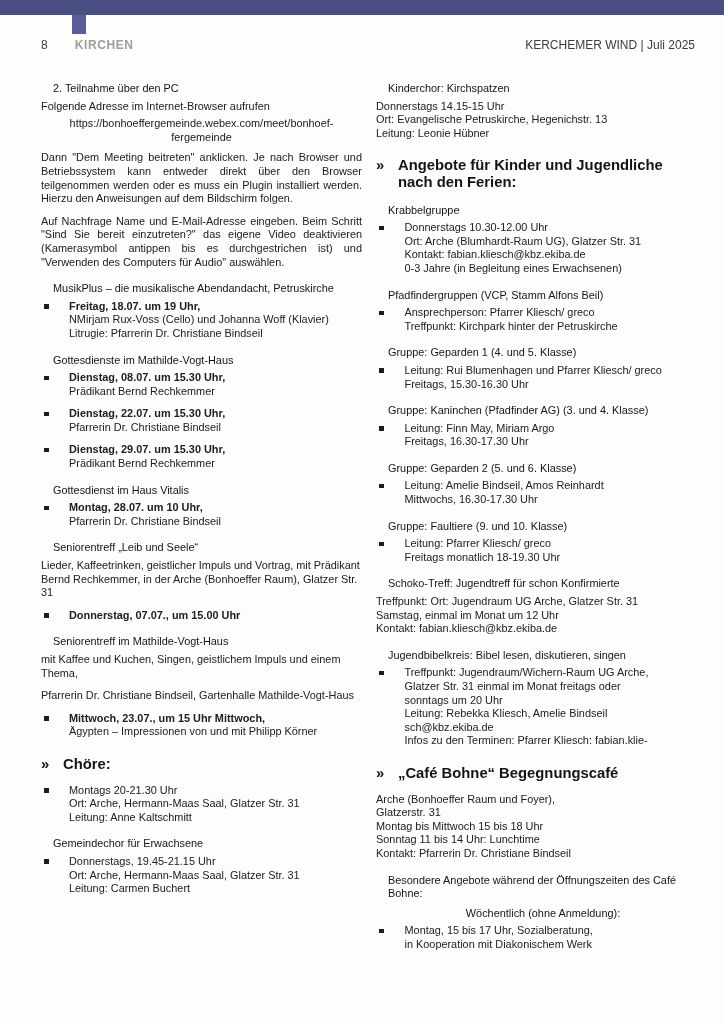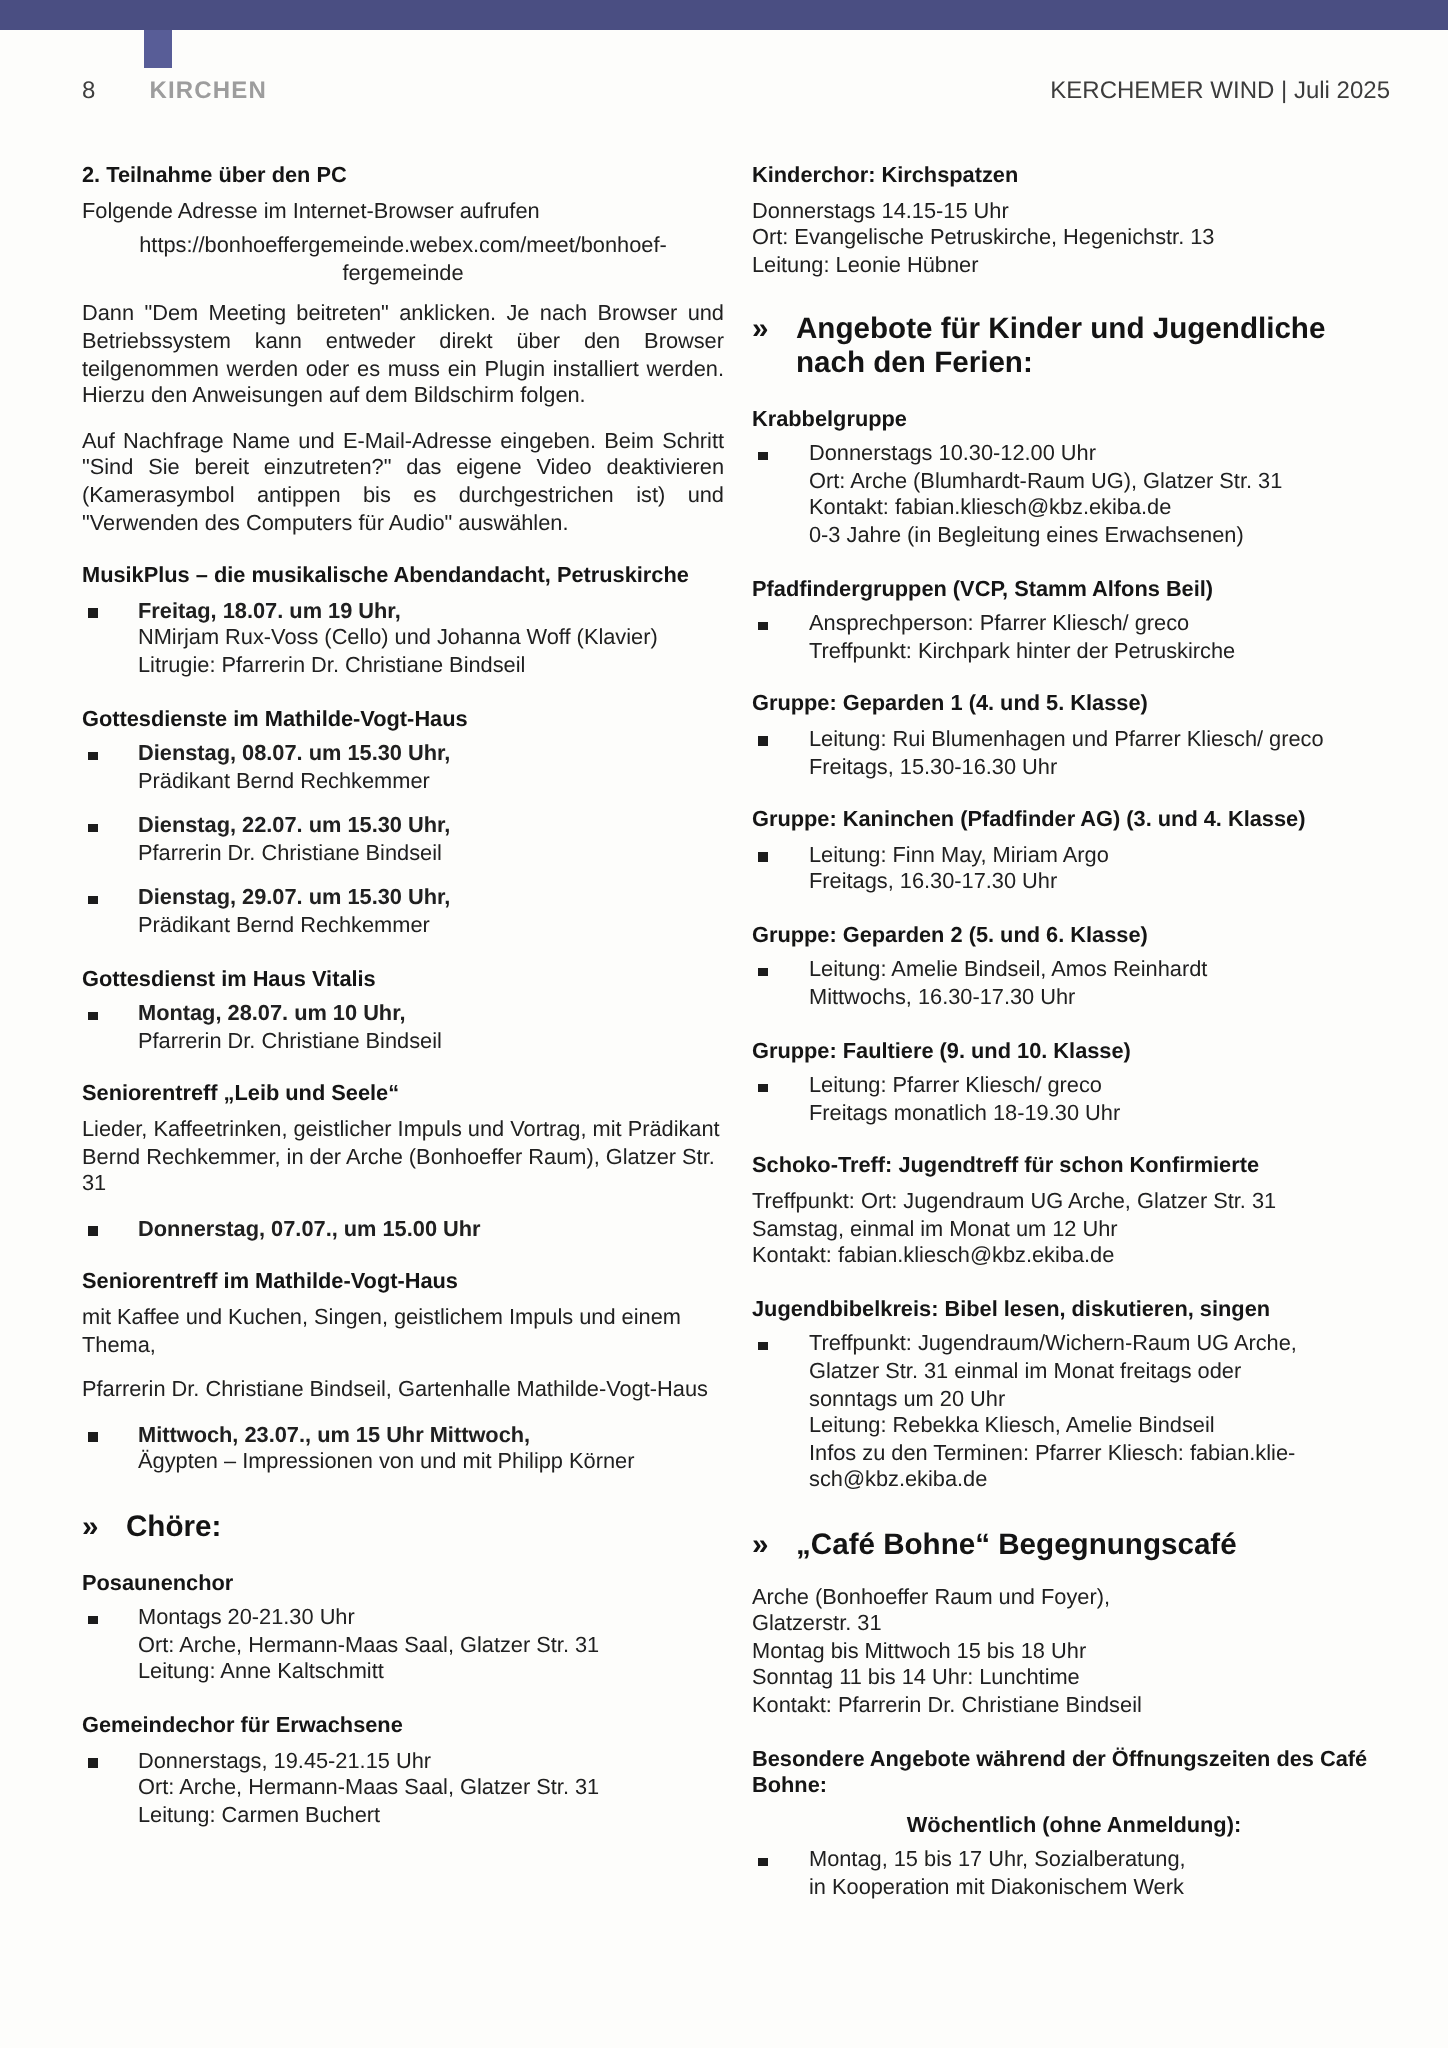--- a/index.html
+++ b/index.html
@@ -19,21 +19,21 @@
   }
   .pnum{color:#3f3f3f;}
   .psec{color:#9d9d9d;font-weight:bold;letter-spacing:.6px;margin-left:27px;text-align:right;}
   .phright{margin-left:auto;color:#3c3c3c;}
   .cols{
     position:absolute;top:82px;left:41px;width:657px;
     display:flex;gap:14px;
   }
   .col{width:321px;font-size:10.9px;line-height:13.6px;}
   .col.right{width:322px;}
-  .h2{font-weight:bold;color:#151515;margin:13px 0 4px 0;}
+  .h2{font-weight:normal;color:#151515;margin:13px 0 4px 12px;}
   .h2.first{margin-top:0;}
   .line{margin:0;}
   .para{margin:0 0 9px 0;}
   .just{text-align:justify;}
   .ital{text-align:center;}
   .bold{font-weight:bold;}
   .group{margin-bottom:9px;}
   .bullet{display:flex;margin:0 0 9px 0;}
   .sq{flex:0 0 auto;width:4.5px;height:4.5px;background:#1c1c1c;margin:4.5px 0 0 3px;}
   .bcontent{margin-left:20.5px;}
@@ -144,21 +144,20 @@
         </div>
       </div>
     </div>
 
     <div class="bigh">
       <span class="chev">»</span>
       <span>Chöre:</span>
     </div>
 
     <div>
-      <div class="h2">Posaunenchor</div>
       <div class="bullet">
         <span class="sq"></span>
         <div class="bcontent">
           <div class="line">Montags 20-21.30 Uhr</div>
           <div class="line">Ort: Arche, Hermann-Maas Saal, Glatzer Str. 31</div>
           <div class="line">Leitung: Anne Kaltschmitt</div>
         </div>
       </div>
     </div>
 
@@ -271,22 +270,22 @@
 
     <div>
       <div class="h2">Jugendbibelkreis: Bibel lesen, diskutieren, singen</div>
       <div class="bullet">
         <span class="sq"></span>
         <div class="bcontent">
           <div class="line">Treffpunkt: Jugendraum/Wichern-Raum UG Arche,</div>
           <div class="line">Glatzer Str. 31 einmal im Monat freitags oder</div>
           <div class="line">sonntags um 20 Uhr</div>
           <div class="line">Leitung: Rebekka Kliesch, Amelie Bindseil</div>
+          <div class="line">sch@kbz.ekiba.de</div>
           <div class="line">Infos zu den Terminen: Pfarrer Kliesch: fabian.klie-</div>
-          <div class="line">sch@kbz.ekiba.de</div>
         </div>
       </div>
     </div>
 
     <div class="bigh">
       <span class="chev">»</span>
       <span>„Café Bohne“ Begegnungscafé</span>
     </div>
 
     <div>

